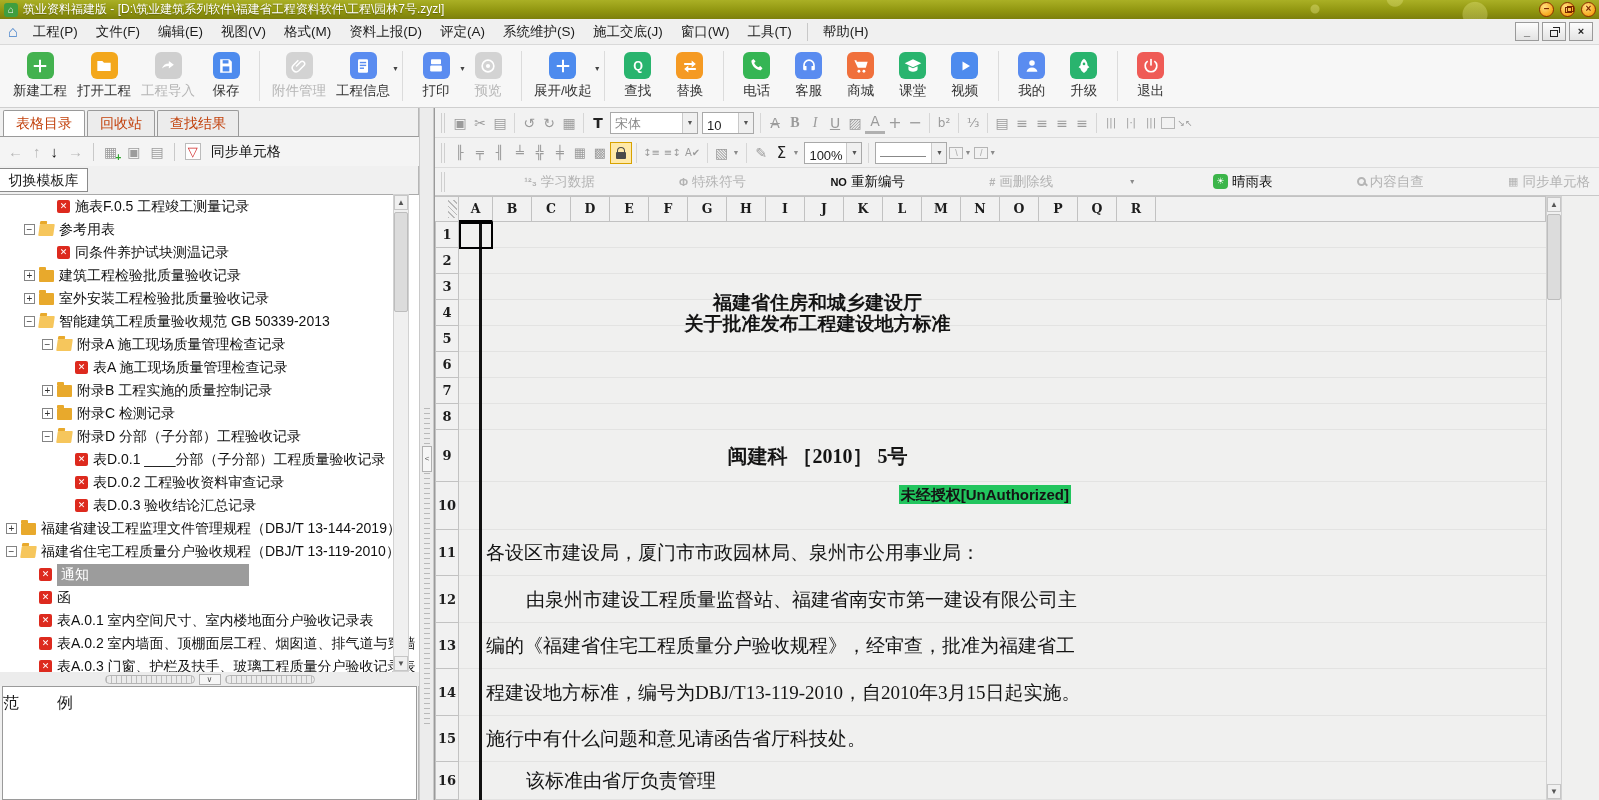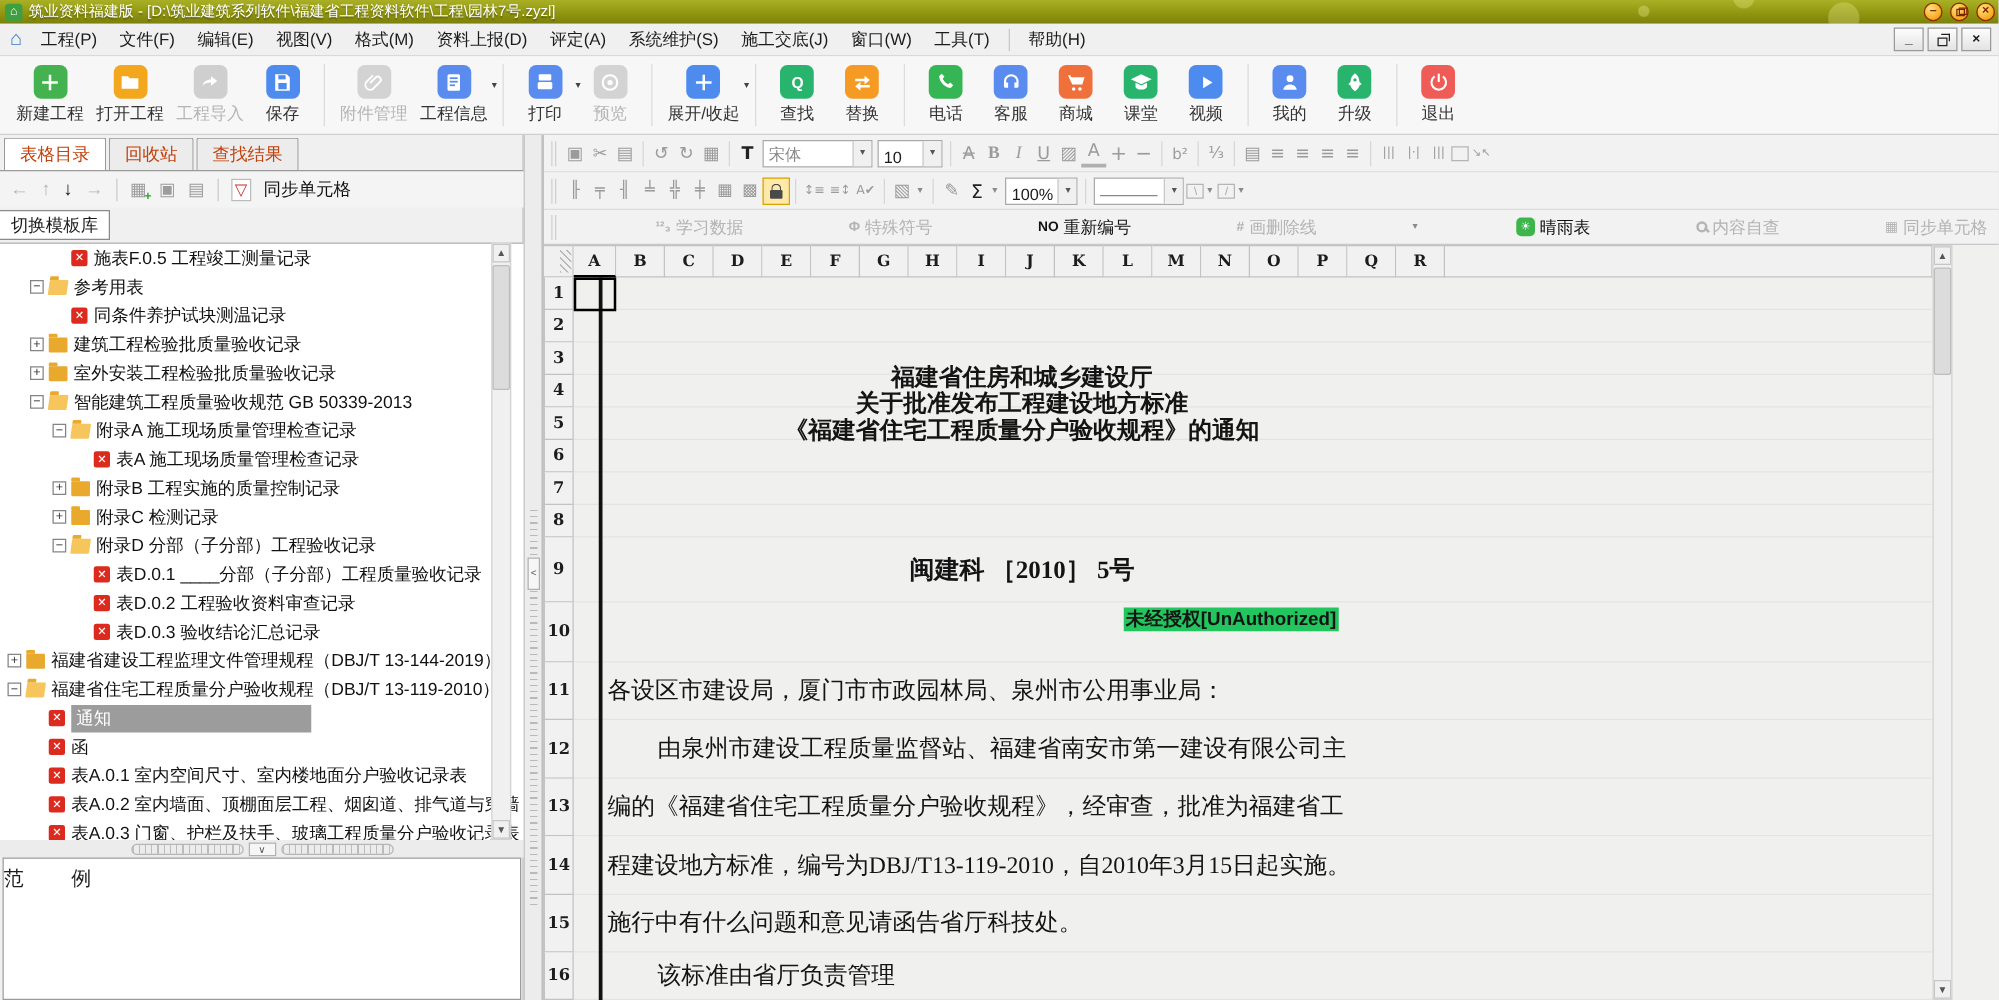--- a/index.html
+++ b/index.html
@@ -704,21 +704,20 @@
         <div class="rowhdr" style="top: 520px; height: 46px;">15</div>
         <div class="gridrow" style="top: 520px; height: 46px;"></div>
         <div class="rowhdr" style="top: 566px; height: 38px;">16</div>
         <div class="gridrow" style="top: 566px; height: 38px;"></div>
         <div class="pageborder"></div>
         <div class="activecell"></div>
         <div class="doclayer">
           <div class="doc-title">
             <div>福建省住房和城乡建设厅</div>
             <div>关于批准发布工程建设地方标准</div>
-            <div>《福建省住宅工程质量分户验收规程》的通知</div>
           </div>
           <div class="doc-num">闽建科 ［2010］ 5号</div>
           <div class="doc-water"><span>未经授权[UnAuthorized]</span></div>
           <div class="doc-body" style="top: 334px; height: 46px; line-height: 46px;">各设区市建设局，厦门市市政园林局、泉州市公用事业局：</div>
           <div class="doc-body ind" style="top: 380px; height: 47px; line-height: 47px;">由泉州市建设工程质量监督站、福建省南安市第一建设有限公司主</div>
           <div class="doc-body" style="top: 427px; height: 46px; line-height: 46px;">编的《福建省住宅工程质量分户验收规程》，经审查，批准为福建省工</div>
           <div class="doc-body" style="top: 473px; height: 47px; line-height: 47px;">程建设地方标准，编号为DBJ/T13-119-2010，自2010年3月15日起实施。</div>
           <div class="doc-body" style="top: 520px; height: 46px; line-height: 46px;">施行中有什么问题和意见请函告省厅科技处。</div>
           <div class="doc-body ind" style="top: 566px; height: 38px; line-height: 38px;">该标准由省厅负责管理</div>
         </div>

